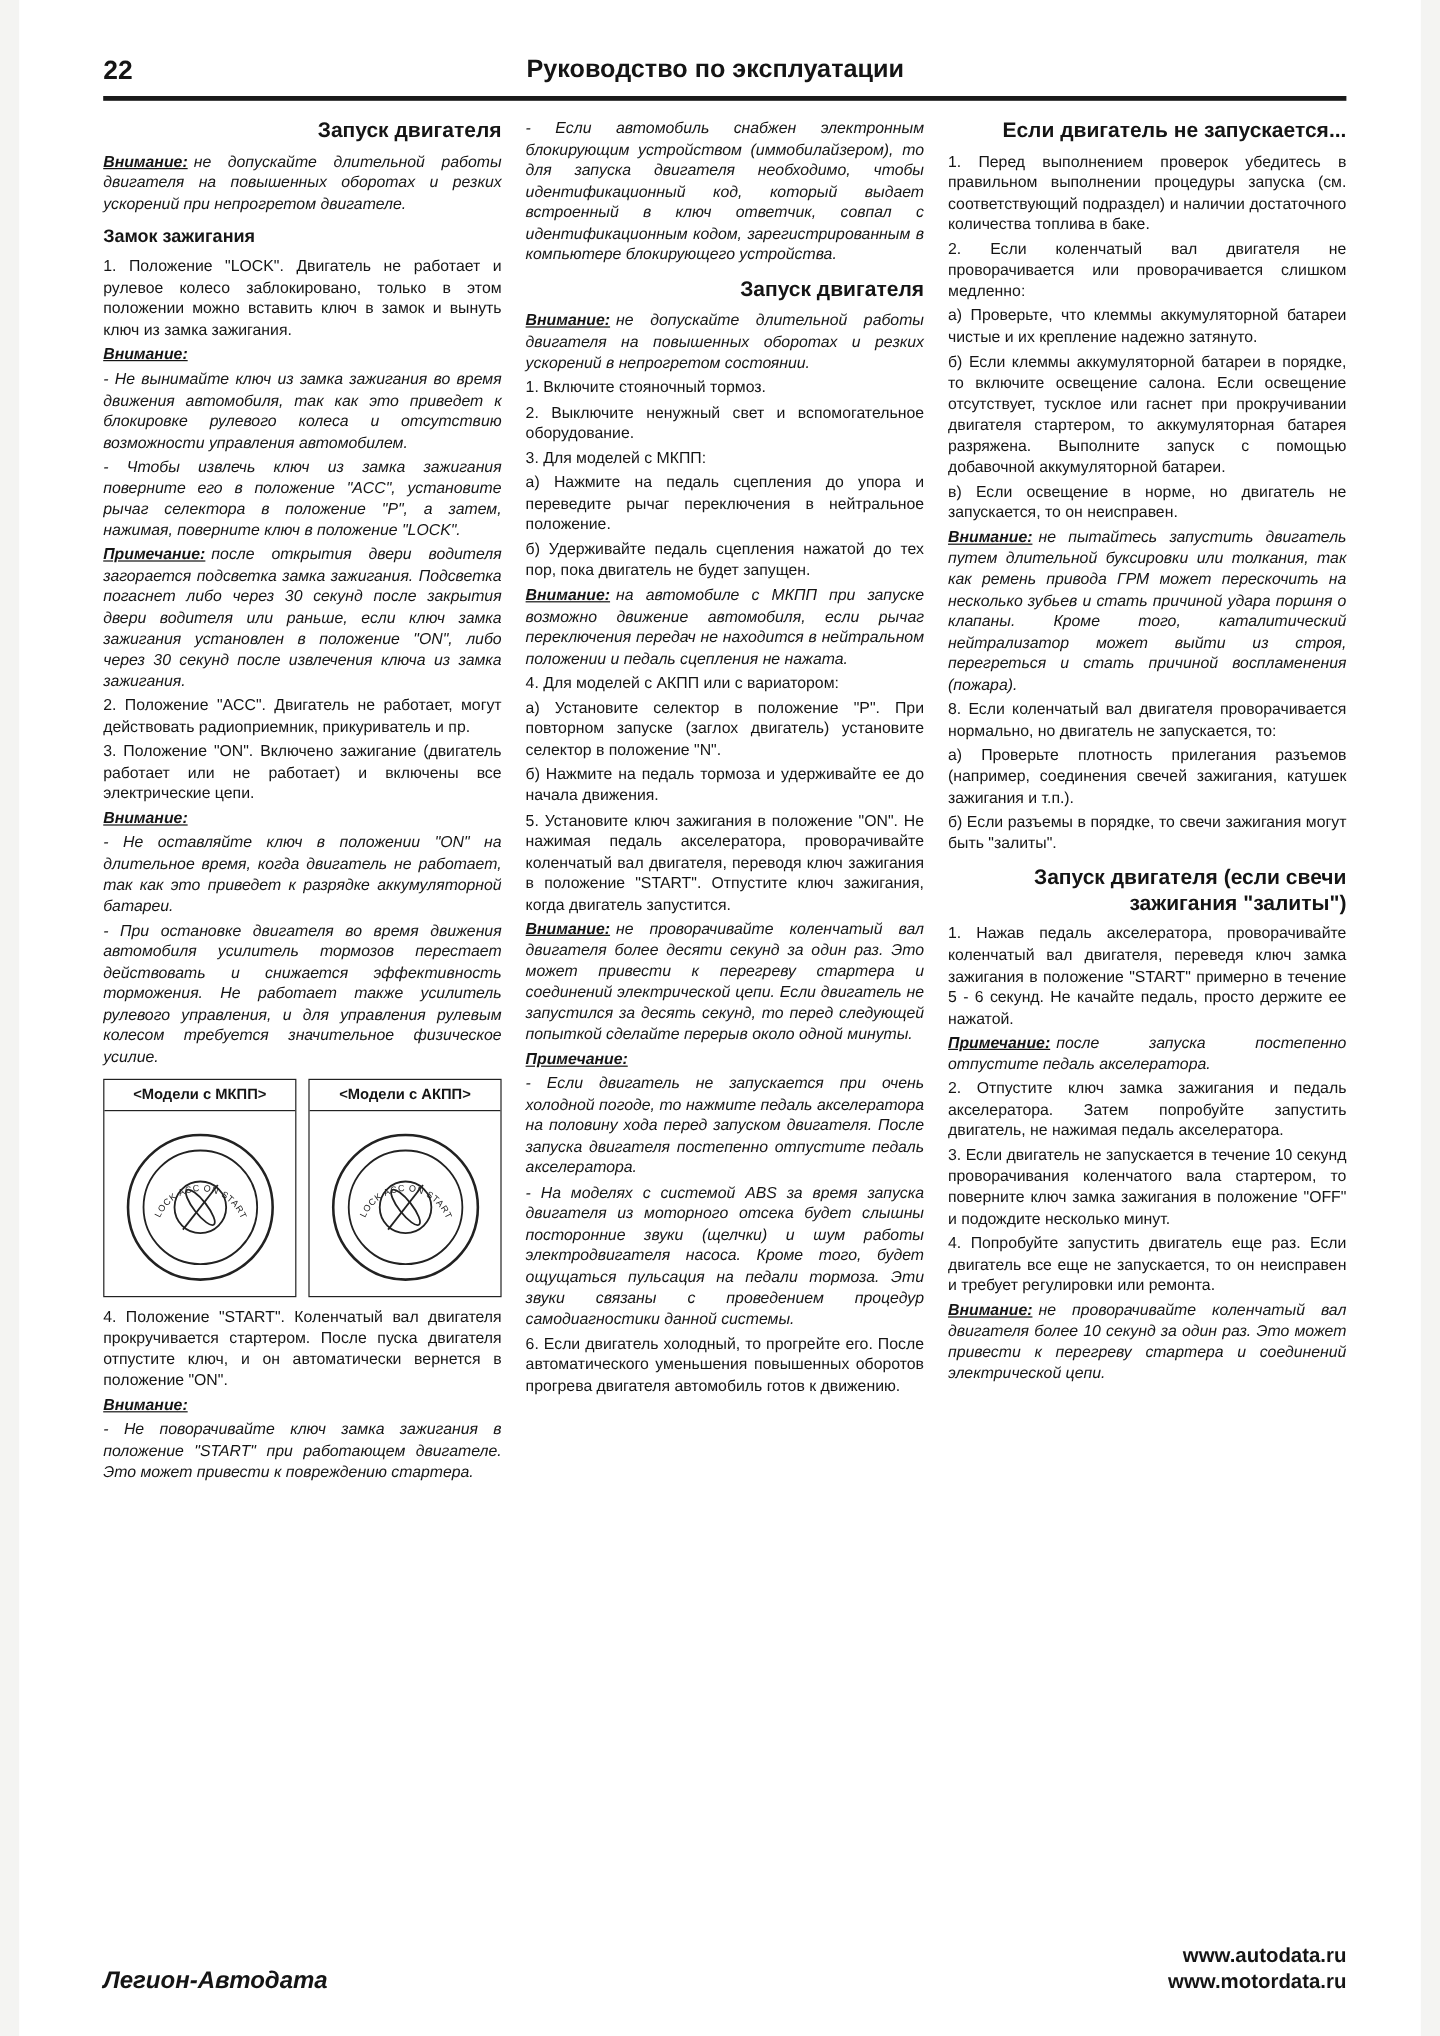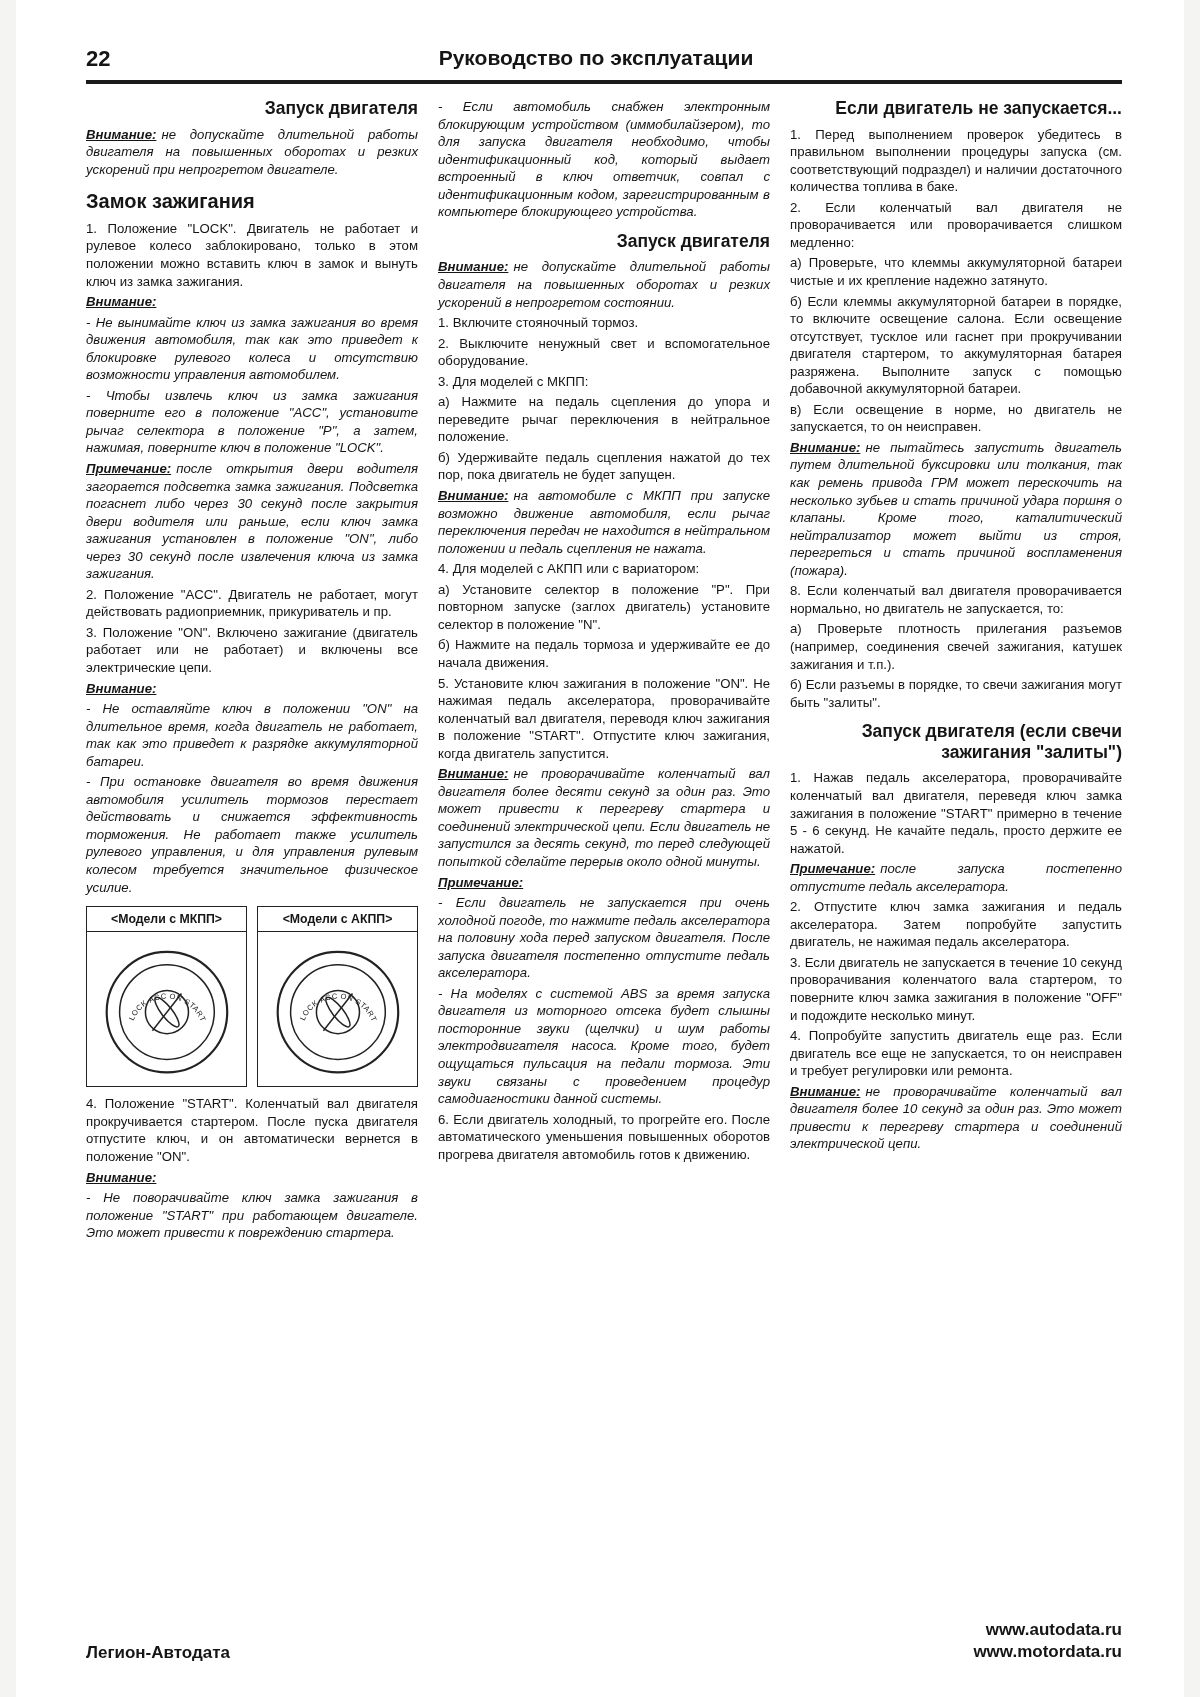--- a/index.html
+++ b/index.html
@@ -11,30 +11,30 @@
     display:flex; flex-direction:column;
   }
   .page-header { position:relative; padding-bottom:6px; }
   .page-num { font-size:22px; font-weight:bold; }
   .page-title { position:absolute; left:0; right:16px; top:0; text-align:center; font-size:21px; font-weight:bold; }
   .rule { height:4px; background:#1a1a1a; margin:2px 0 14px; }
   .columns { display:grid; grid-template-columns:1fr 1fr 1fr; column-gap:20px; flex:1; align-items:start; }
   .col { text-align:justify; font-size:13.2px; line-height:1.33; }
   .h1 { font-size:17.5px; font-weight:bold; line-height:1.18; text-align:right; margin:10px 0 7px; }
   .col > .h1:first-child { margin-top:0; }
-  .h2 { font-size:20px; font-weight:bold; text-align:left; margin:10px 0 5px; }
+  .h2 { font-size:15px; font-weight:bold; text-align:left; margin:10px 0 5px; }
   .col p { margin:0 0 3px; }
   .col p.em { font-style:italic; }
   .lab { font-weight:bold; text-decoration:underline; margin-right:5px; }
   .figure { display:flex; gap:10px; margin:10px 0 8px;align-items:center; }
   .panel { flex:1; border:1.5px solid #222; background:#fff; }
   .panel-title { font-weight:bold; font-size:12.3px; text-align:center; padding:4px 2px; border-bottom:1.5px solid #222; white-space:nowrap; }
   .dial { display:block; width:88%; margin:8px auto 6px; }
   .page-footer { display:flex; justify-content:space-between; align-items:flex-end; margin-top:18px; }
-  .pub { font-weight:bold; font-size:17px; }
+  .pub { font-weight:bold; font-size:20px;font-style:italic; }
   .sites { text-align:right; font-weight:bold; font-size:17px; line-height:1.3; }
 </style>
 </head>
 <body>
 
 <div class="page">
 
   <header class="page-header">
     <span class="page-num">22</span>
     <span class="page-title">Руководство по эксплуатации</span>

